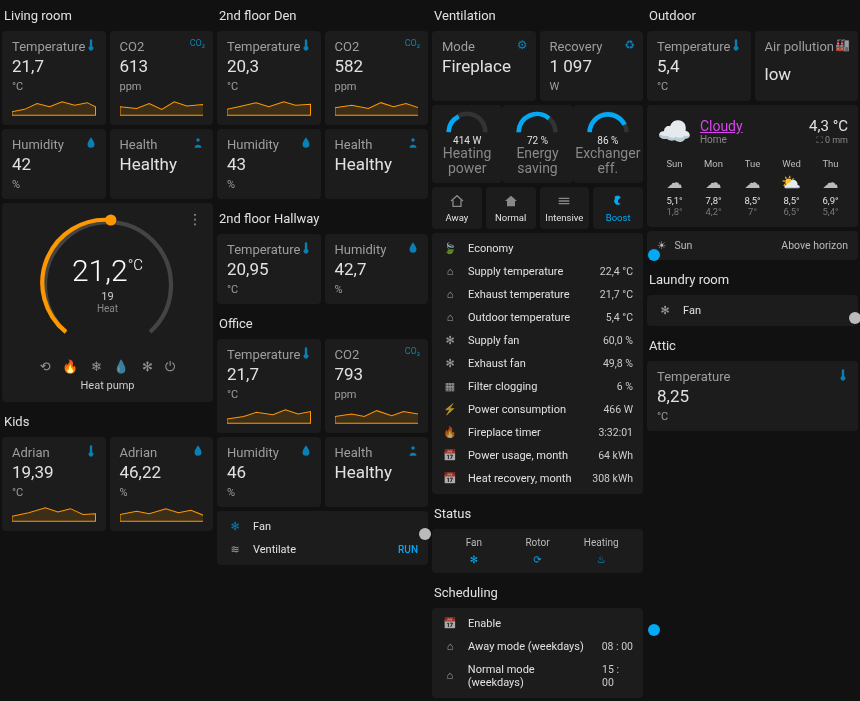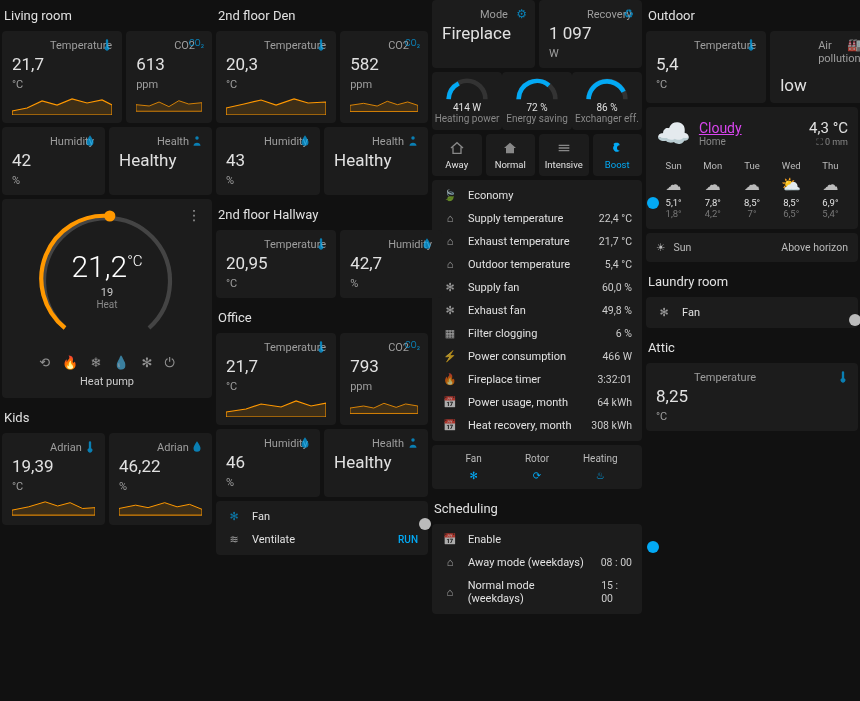--- a/index.html
+++ b/index.html
@@ -12,21 +12,21 @@
   height: 701px;
   overflow: hidden;
 }
 .cols { display: flex; gap: 4px; padding: 0 2px; }
 .col { display: flex; flex-direction: column; gap: 4px; }
 .c1 { width: 212px; } .c2 { width: 212px; } .c3 { width: 212px; } .c4 { width: 212px; }
 .sec-title { font-size: 13px; font-weight: 400; color: #e1e1e1; padding: 8px 2px 4px; }
 .row2 { display: flex; gap: 4px; }
 .row2 > * { flex: 1 1 0; }
 .card { background: #1c1c1c; border-radius: 4px; padding: 8px 10px; position: relative; min-height: 0; }
-.card .label { font-size: 11px; color: #9e9e9e; margin-left: 38px; }
+.card .label { font-size: 13px; color: #9e9e9e; }
 .card .val { font-size: 17px; color: #e1e1e1; margin-top: 2px; display: flex; align-items: baseline; gap: 4px; flex-direction: column; }
 .card .unit { font-size: 11px; color: #9e9e9e; }
 .ico { position: absolute; top: 7px; right: 8px; opacity: 0.7; }
 .ico svg { width: 14px; height: 14px; }
 .spark { height: 22px; width: 100%; margin-top: 2px; }
 .spark path { stroke: #ff9800; stroke-width: 1.2; fill: rgba(255,152,0,0.15); }
 .therm { background: #1c1c1c; border-radius: 4px; padding: 10px; position: relative; display:flex; flex-direction:column; align-items:center; }
 .therm .dots { position: absolute; top: 8px; right: 10px; color: #9e9e9e; font-size: 14px; letter-spacing: 1px; }
 .dial { position: relative; width: 140px; height: 140px; }
 .dial svg { width: 140px; height: 140px; }
@@ -36,21 +36,21 @@
 .dial .set { font-size: 11px; color: #ccc; margin-top: 2px; }
 .dial .mode { font-size: 10px; color: #888; }
 .therm-icons { display: flex; gap: 12px; justify-content: center; margin-top: 6px; font-size: 13px; }
 .therm-icons span { cursor: pointer; opacity: 0.6; }
 .therm-icons span.active { color: #ff9800; opacity: 1; }
 .therm .name { font-size: 11px; color: #ccc; margin-top: 4px; }
 .gauge3 { display: flex; gap: 0; }
 .gcard { background: #1c1c1c; border-radius: 4px; flex:1; display:flex; flex-direction:column; align-items:center; padding: 4px 2px 6px; }
 .gcard svg { width: 46px; height: 28px; }
 .gcard .gv { font-size: 10px; color: #e1e1e1; margin-top: -2px; }
-.gcard .gl { font-size: 10px; color: #888; text-align:center; line-height:1.1; }
+.gcard .gl { font-size: 14px; color: #888; text-align:center; line-height:1.1; }
 .vtabs { display:flex; background:#111; gap:4px;text-align:right; }
 .vtab { flex:1; background:#1c1c1c; border-radius:4px; display:flex; flex-direction:column; align-items:center; padding:6px 0; gap:3px; cursor:pointer; }
 .vtab.active { color:#03a9f4; }
 .vtab svg { width:18px; height:16px; }
 .vtab span { font-size:9.5px; }
 .list { background:#1c1c1c; border-radius:4px; padding: 4px 10px; }
 .li { display:flex; align-items:center; gap:10px; padding: 5px 0; font-size: 11px; }
 .li .lic { width:16px; display:flex; justify-content:center; opacity:0.65; }
 .li .lv { margin-left:auto; color:#ccc; font-size:10.5px; }
 .li .run { color:#03a9f4; font-size:10px; font-weight:500; }
@@ -347,20 +347,21 @@
     </div>
     <div class="li">
       <span class="lic">≋</span>
       <span>Ventilate</span>
       <span class="lv run">RUN</span>
     </div>
   </div>
 </div>
 
 <div class="col c3">
+  <div class="sec-title">Ventilation</div>
   <div class="row2">
     <div class="card">
       <span class="ico" style="color:#03a9f4">⚙</span>
       <div class="label">Mode</div>
       <div class="val">
             <span>Fireplace</span>
           </div>
     </div>
     <div class="card">
       <span class="ico" style="color:#03a9f4">♻</span>
@@ -474,20 +475,21 @@
           <span>Power usage, month</span>
           <span class="lv">64 kWh</span>
         </div>
         <div class="li">
           <span class="lic">📅</span>
           <span>Heat recovery, month</span>
           <span class="lv">308 kWh</span>
         </div>
       </div>
 
+  <div class="sec-title">Status</div>
   <div class="card">
     <div class="status3">
       <div>
             <span>Fan</span>
             <span style="color:#03a9f4">✻</span>
           </div>
       <div>
             <span>Rotor</span>
             <span style="color:#03a9f4">⟳</span>
           </div>

